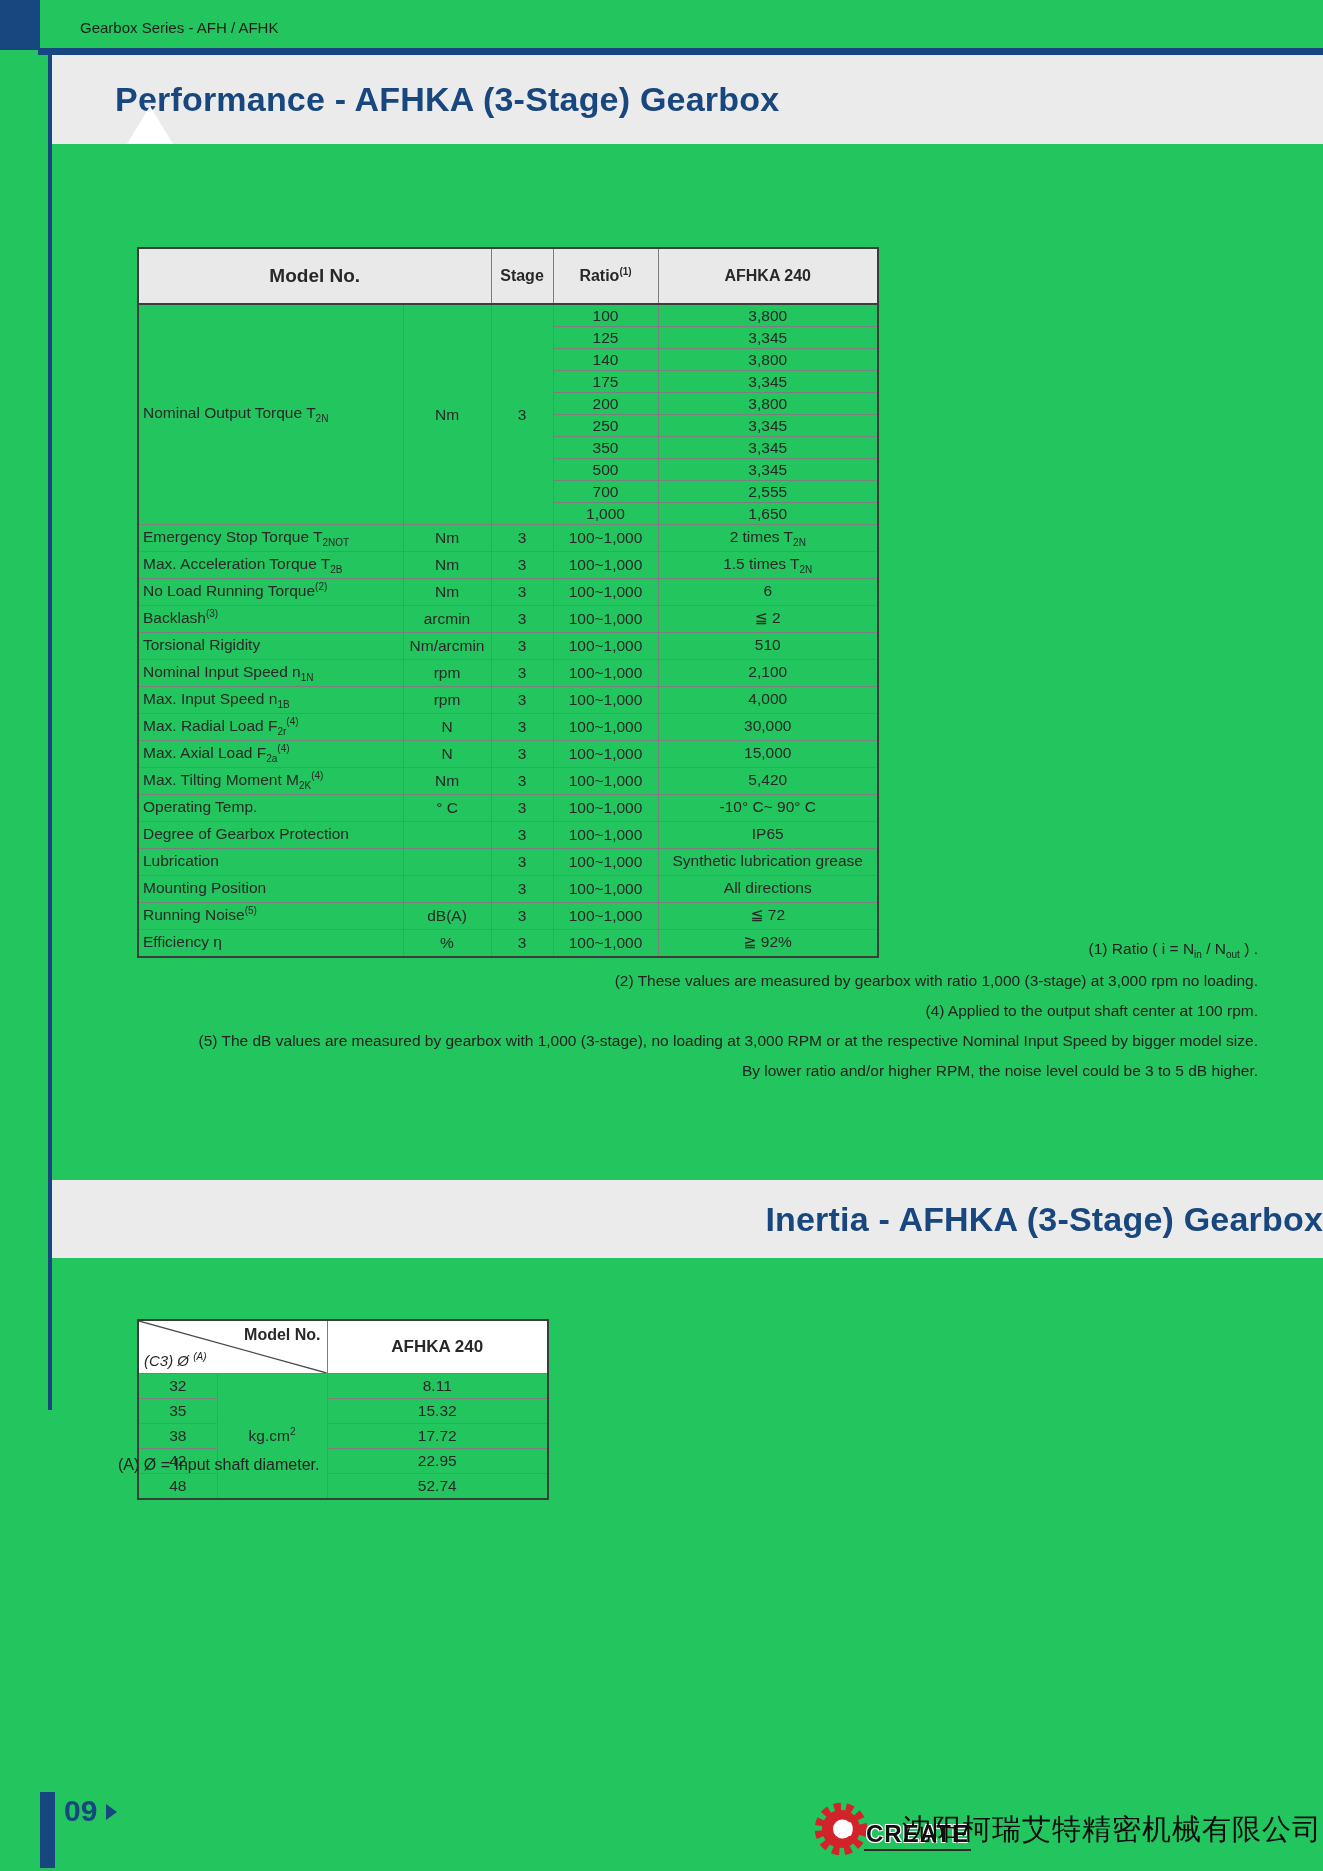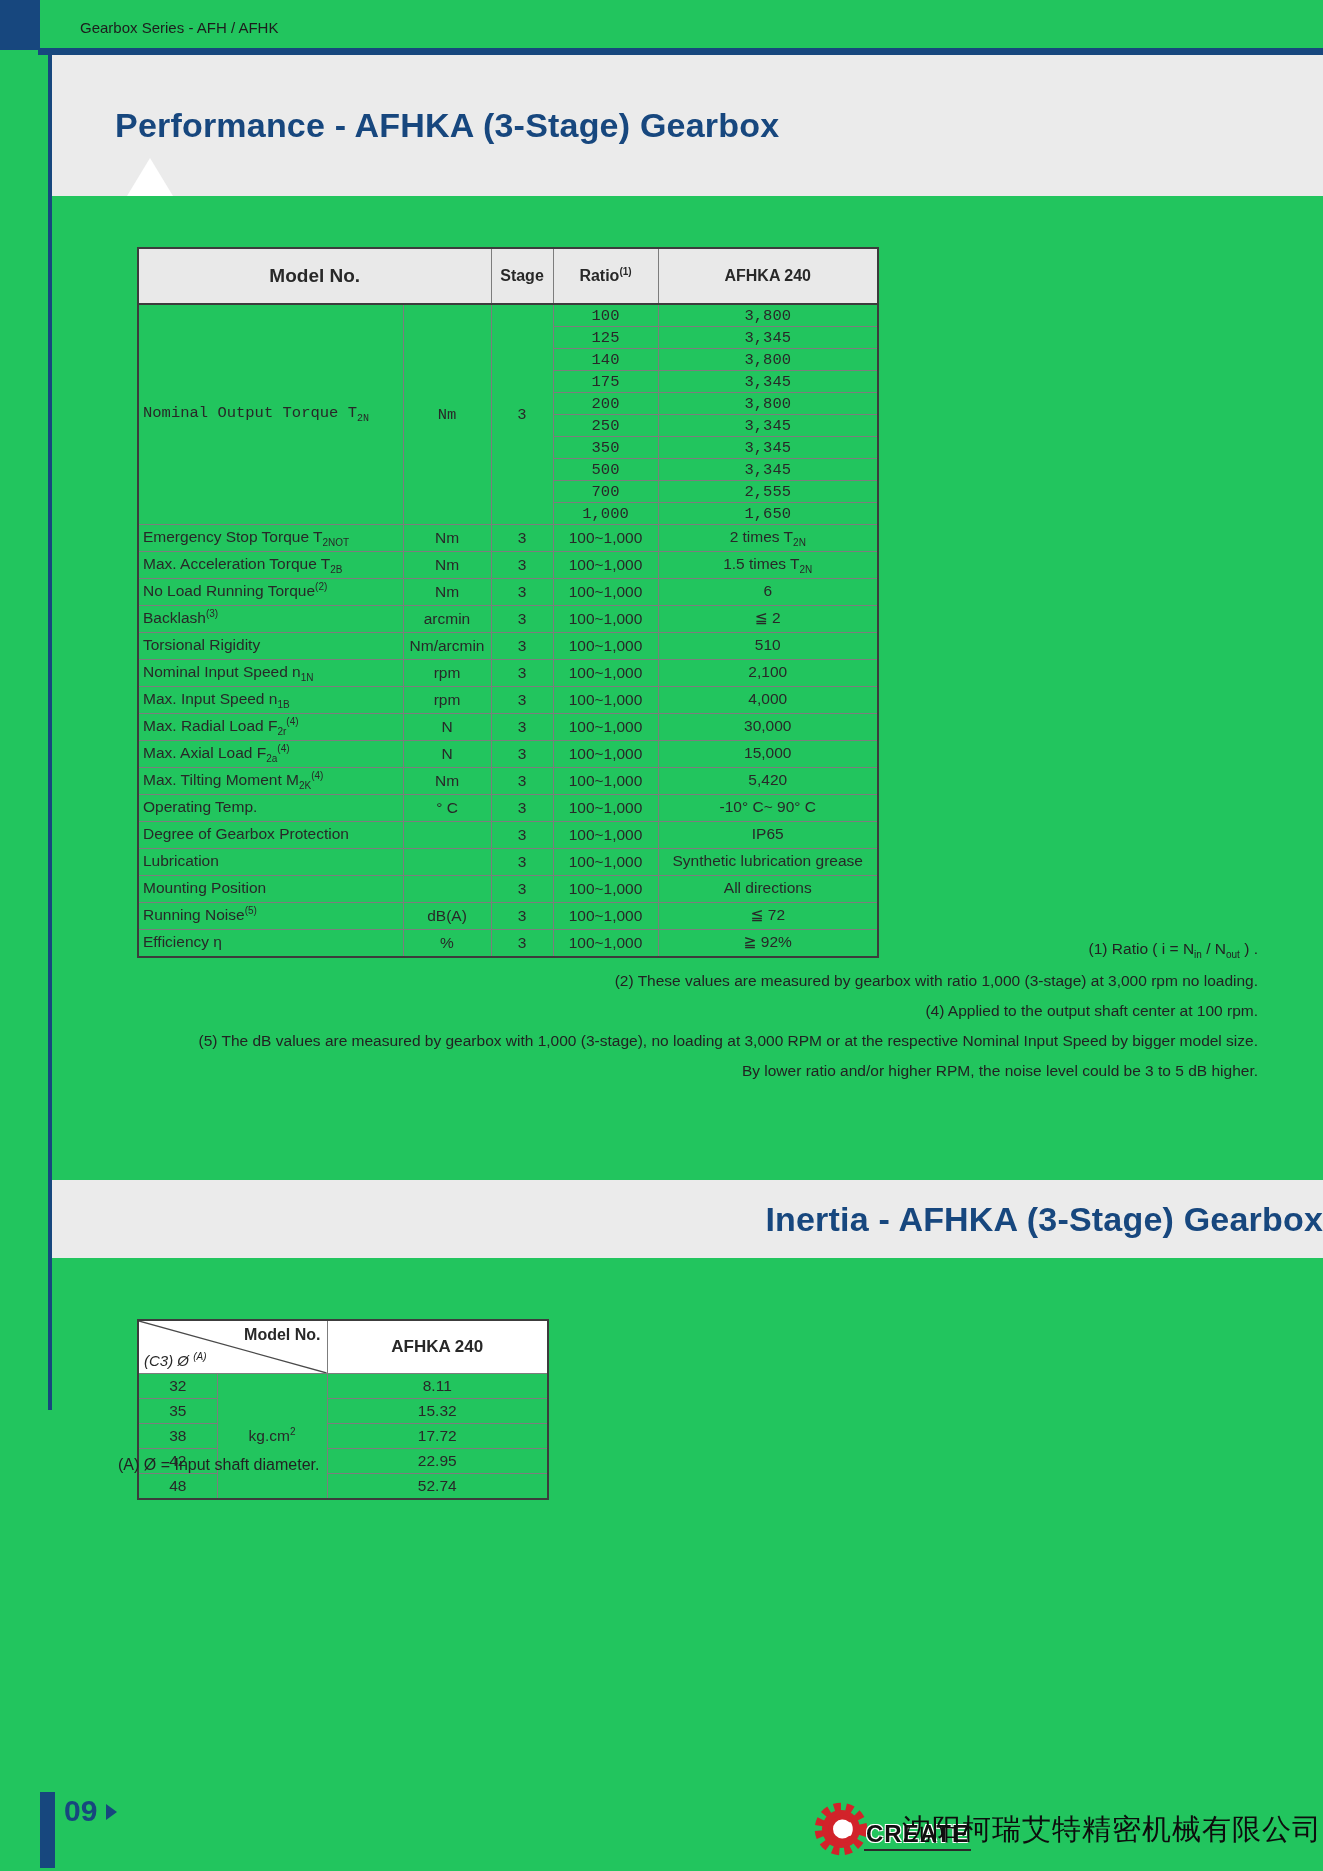--- a/index.html
+++ b/index.html
@@ -7,34 +7,34 @@
         font-family:"Liberation Sans", sans-serif;color:#282828;}
 
   
   .corner-square{position:absolute;left:0;top:0;width:40px;height:50px;background:#17477e;}
   .series-label{position:absolute;left:80px;top:19px;font-size:15px;color:#1d1d1d;}
   .top-rule{position:absolute;left:38px;top:48px;width:1285px;height:7px;background:#17477e;}
   .side-line{position:absolute;left:48px;top:55px;width:4px;height:1355px;background:#17477e;}
 
   
   .band{position:absolute;left:52px;width:1271px;background:#ebebeb;display:flex;align-items:center;}
-  .band-perf{top:55px;height:141px;}
+  .band-perf{top:55px;height:89px;}
   .band-inertia{top:1180px;height:78px;justify-content:flex-end;}
   .band-title{padding-left:63px;font-size:34px;font-weight:bold;color:#17477e;letter-spacing:0.2px;}
   .notch{position:absolute;left:75px;bottom:0;width:0;height:0;
          border-left:23px solid transparent;border-right:23px solid transparent;border-bottom:38px solid #ffffff;}
 
   
   table{border-collapse:collapse;table-layout:fixed;font-size:15.5px;color:#282828;margin-top:47px;}
   .t-main{position:absolute;left:137px;top:200px;width:740px;border:2px solid #3c3c3c;}
   .t-main th,.t-main td{border:1px solid #7d7d7d;padding:0 4px;vertical-align:middle;overflow:hidden;white-space:nowrap;}
   .t-main thead th{background:#e9e9e9;height:54px;border-bottom:2px solid #3c3c3c;font-weight:bold;}
   .th-model{font-size:19px;}
   .th-small{font-size:16px;}
-  tr.trow td{height:21px;font-family:Liberation Mono, monospace;}
+  tr.trow td{height:21px;}
   tr.prow td{height:26px;}
   .lbl{text-align:left;padding-left:7px;}
   .ctr{text-align:center;}
   sub{font-size:10px;}
   sup{font-size:10px;}
 
   
   .footnotes{position:absolute;left:118px;top:940px;width:1140px;text-align:right;}
   .fn{margin:0 0 12px 0;font-size:15.5px;color:#222222;}
   .fn-indent{padding-left:26px;}

